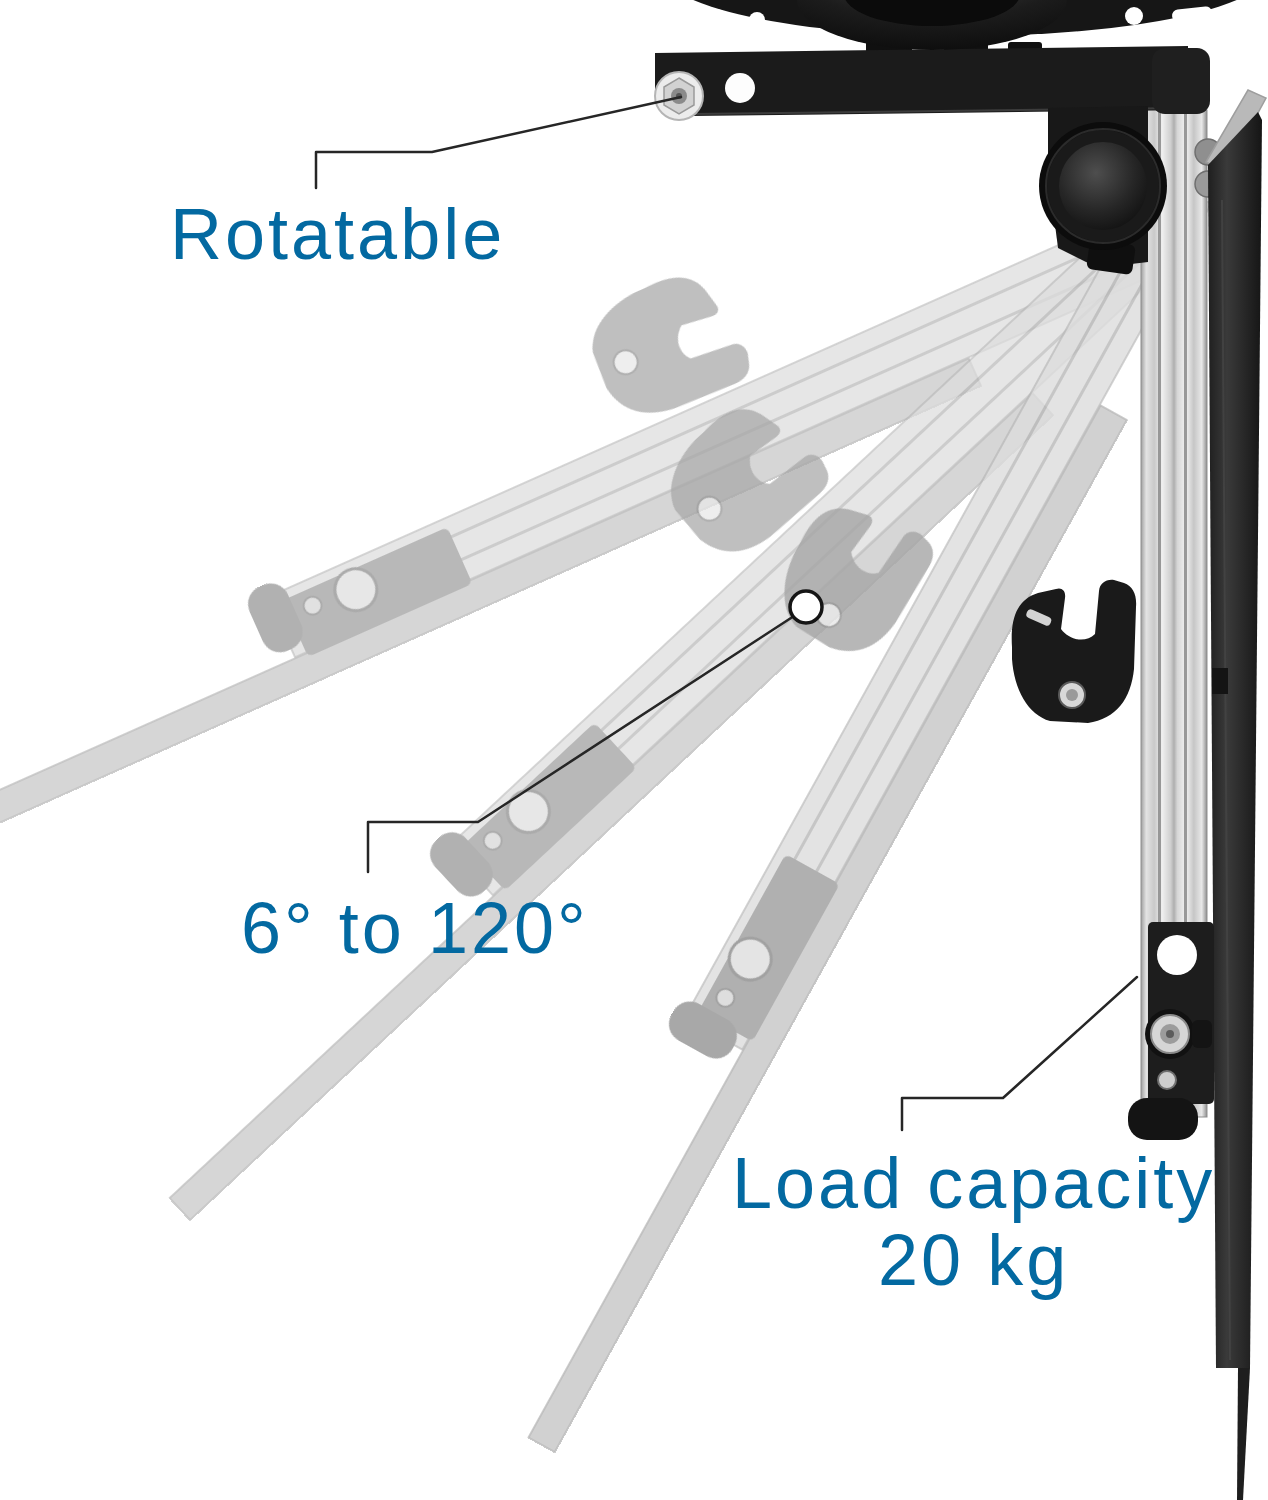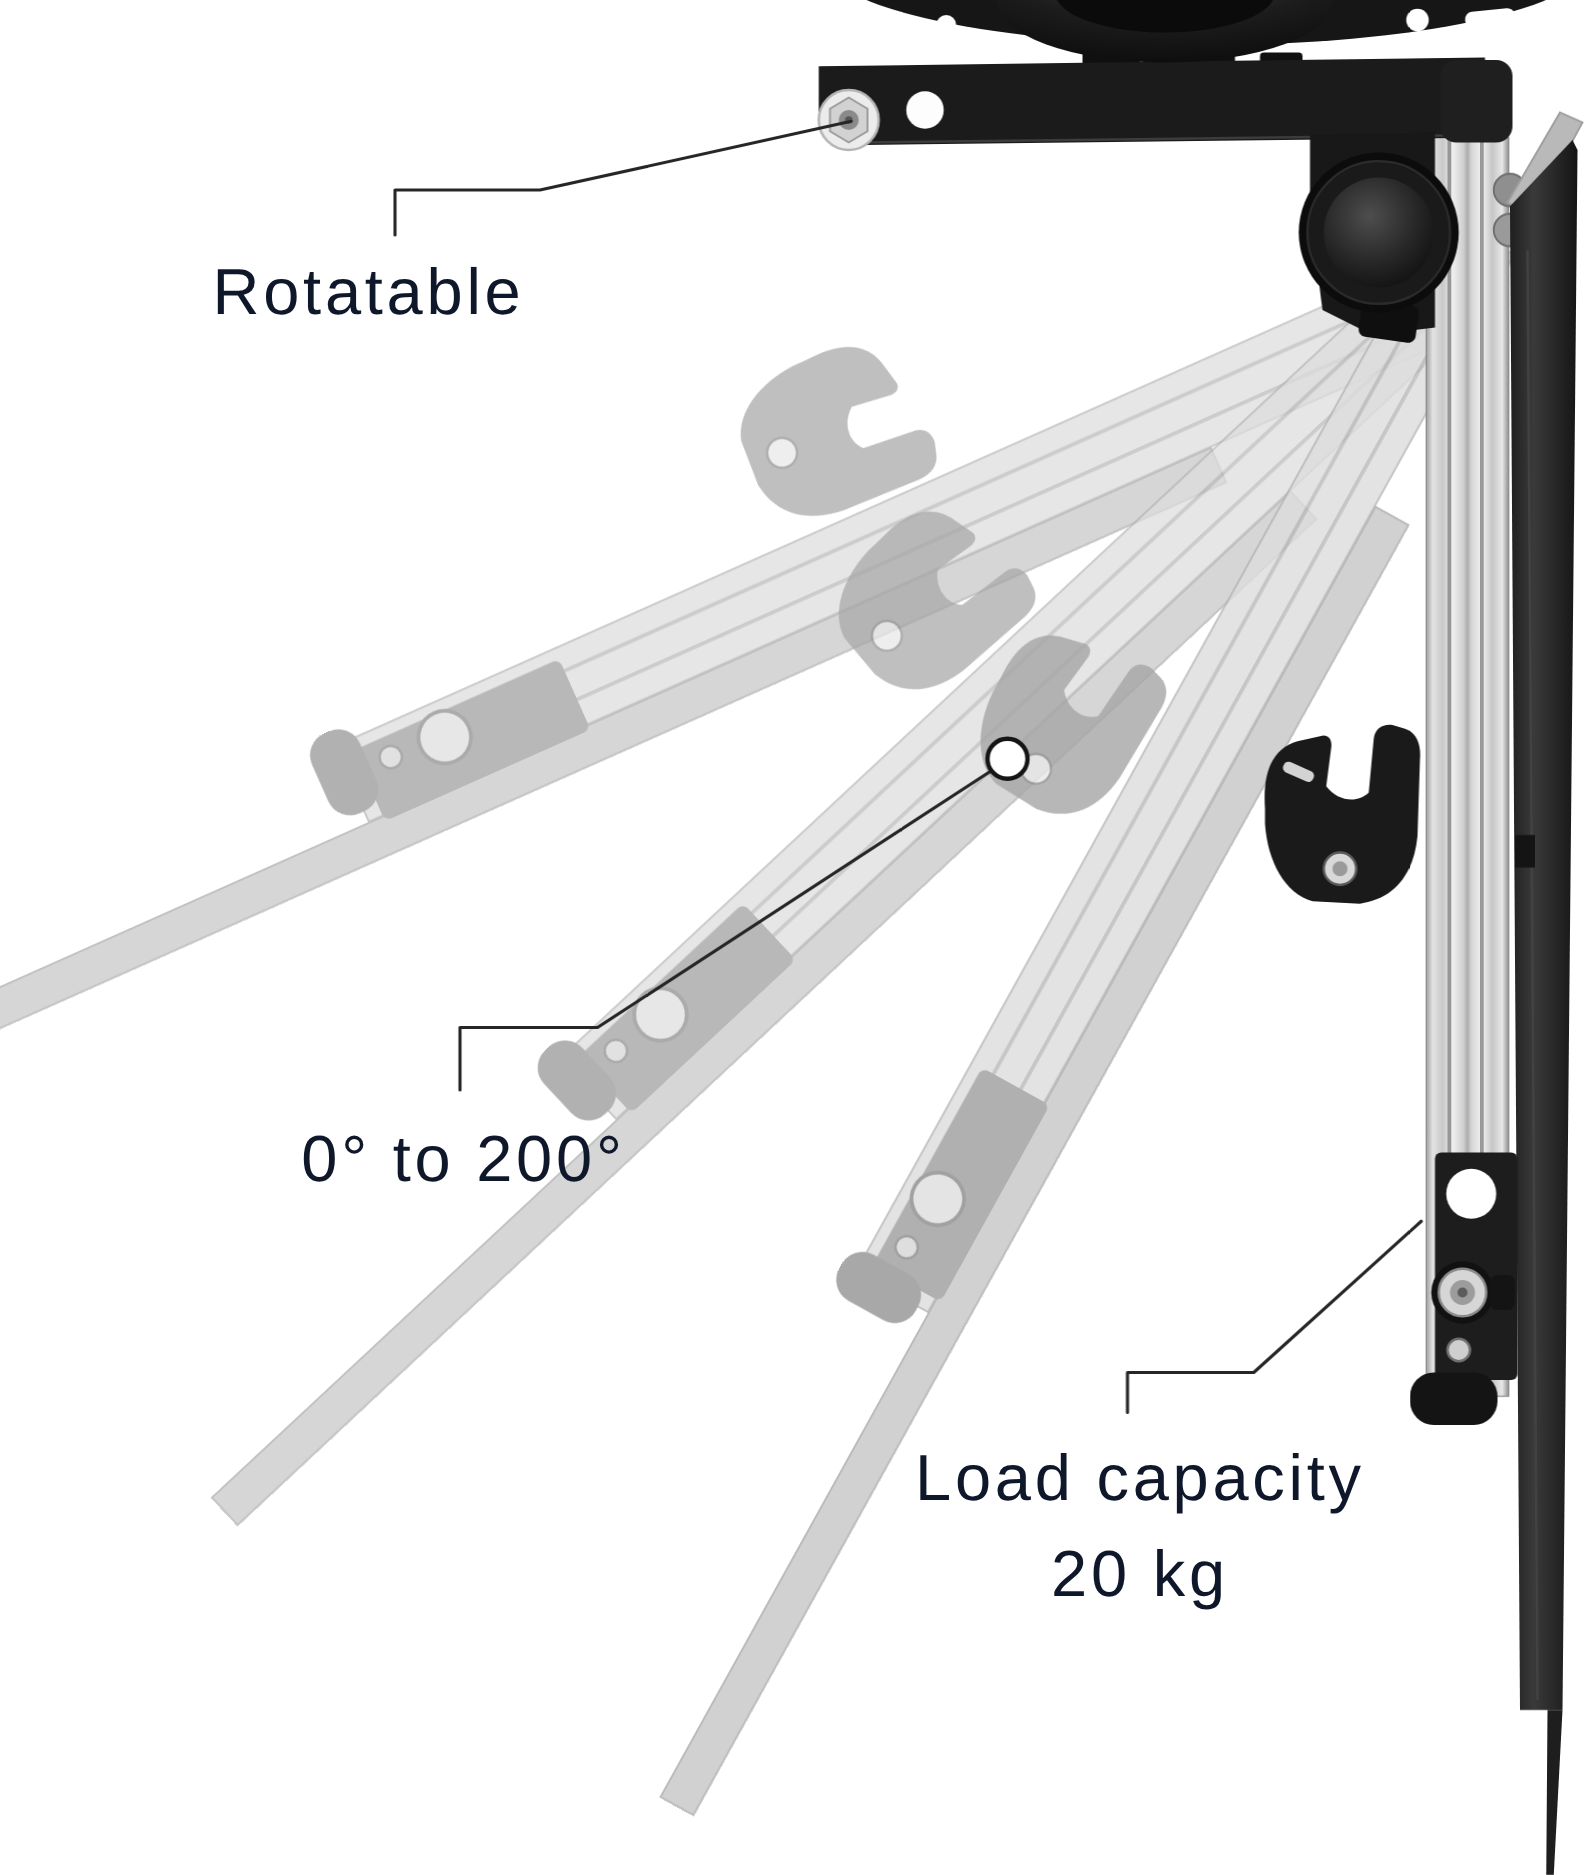--- a/index.html
+++ b/index.html
@@ -6,22 +6,22 @@
   .canvas{
     position:relative;
     width:1268px;height:1500px;
     background:#ffffff;
     overflow:hidden;
     font-family:"Liberation Sans","DejaVu Sans",sans-serif;
   }
   .canvas svg{position:absolute;left:0;top:0;}
   .note{
     position:absolute;
-    color:#0f172a;
-    font-size:52px;
+    color:#0369a1;
+    font-size:72px;
     line-height:77px;
     letter-spacing:3px;
     white-space:nowrap;
     font-weight:400;
   }
   #note-rotatable{left:170px;top:196px;}
   #note-tiltable{left:241px;top:890px;}
   #note-load{left:732px;top:1145px;text-align:center;}
 </style>
 </head>
@@ -176,21 +176,21 @@
     <path d="M902,1130 L902,1098 L1003,1098 L1137,977"></path>
   </g>
   <circle cx="806" cy="607" r="16" fill="#ffffff" stroke="#151515" stroke-width="3.5"></circle>
 </svg>
 
 <div class="note" id="note-rotatable">
   <div>Rotatable</div>
 </div>
 
 <div class="note" id="note-tiltable">
-  <div>0° to 200°</div>
+  <div>6° to 120°</div>
 </div>
 
 <div class="note" id="note-load">
   <div>Load capacity</div>
   <div>20 kg</div>
 </div>
 
 </div>
 
 </body></html>

